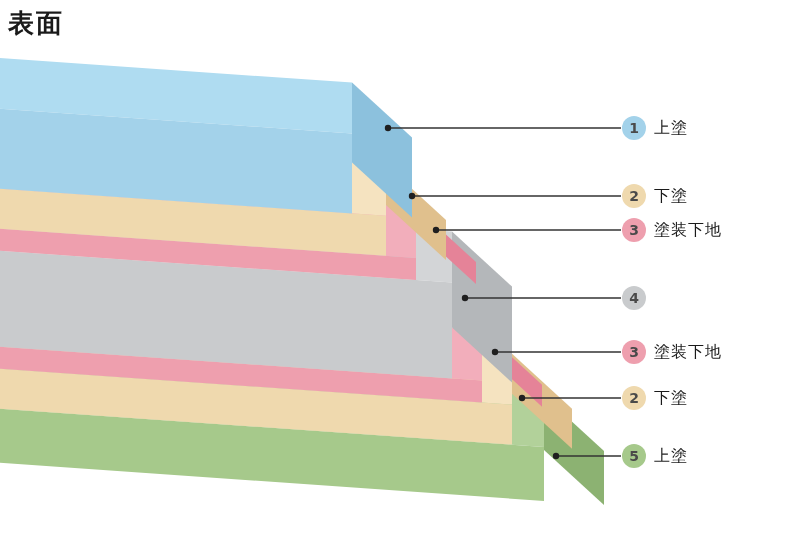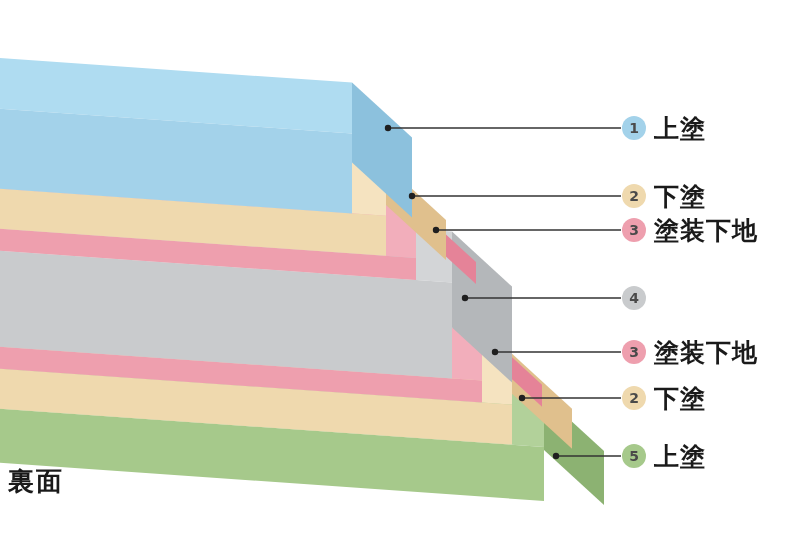--- a/index.html
+++ b/index.html
@@ -33,33 +33,33 @@
     display:flex;
     align-items:center;
     justify-content:center;
     font-size:14px;
     font-weight:700;
     color:#4a4a4a;
     flex:0 0 auto;
   }
   .legend-text{
     margin-left:8px;
-    font-size:25px;
-    font-weight:700;
+    font-size:16px;
+    font-weight:400;
     color:#1a1a1a;
     letter-spacing:1px;
     white-space:nowrap;
   }
 </style>
 </head>
 <body>
 
 <div class="stage">
 
-  <div class="corner-label" id="label-back">裏面</div>
+  <div class="corner-label" id="label-front">表面</div>
 
   <svg class="diagram" width="800" height="534" viewBox="0 0 800 534">
 
     <g>
       <polygon points="-10,357.3 544,396.1 544,446.9 -10,408.1" fill="#B2D19A"></polygon>
       <polygon points="544,396.1 604,451.1 604,505.1 544,450.1" fill="#8CB272"></polygon>
       <polygon points="-10,408.1 544,446.9 544,500.9 -10,462.1" fill="#A6C98B"></polygon>
     </g>
 
     <g>

